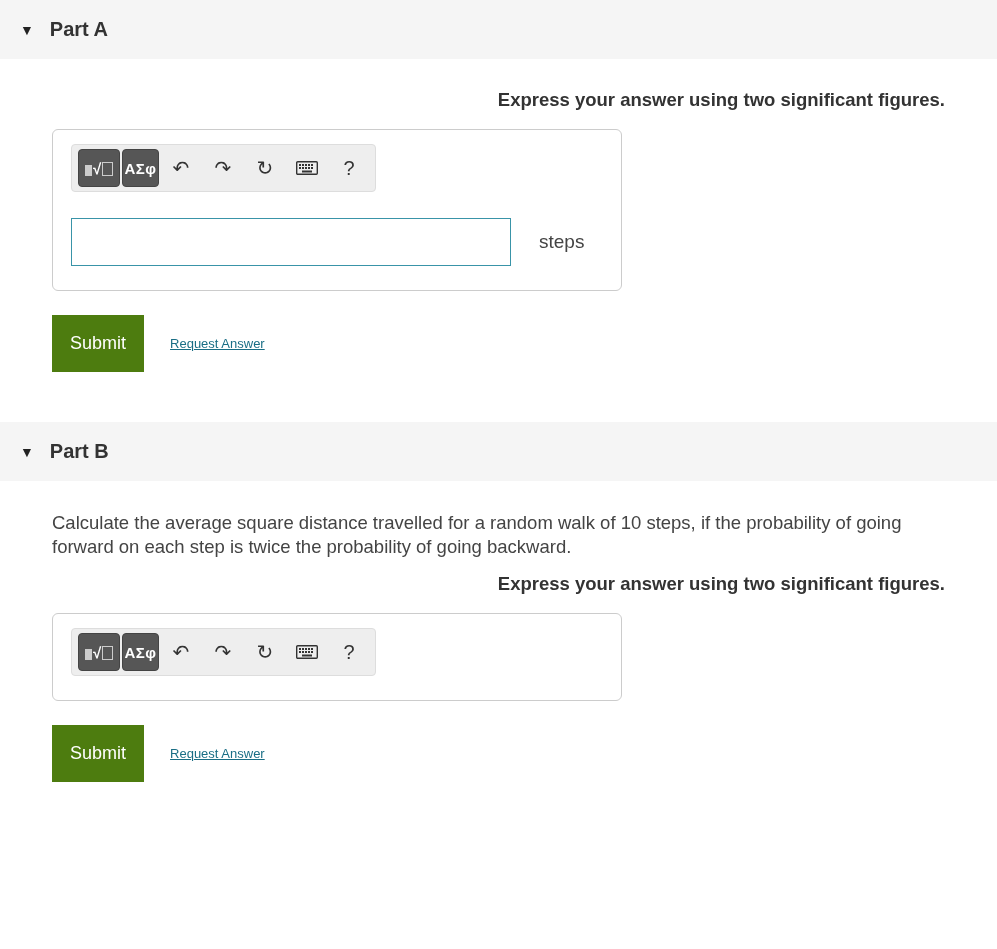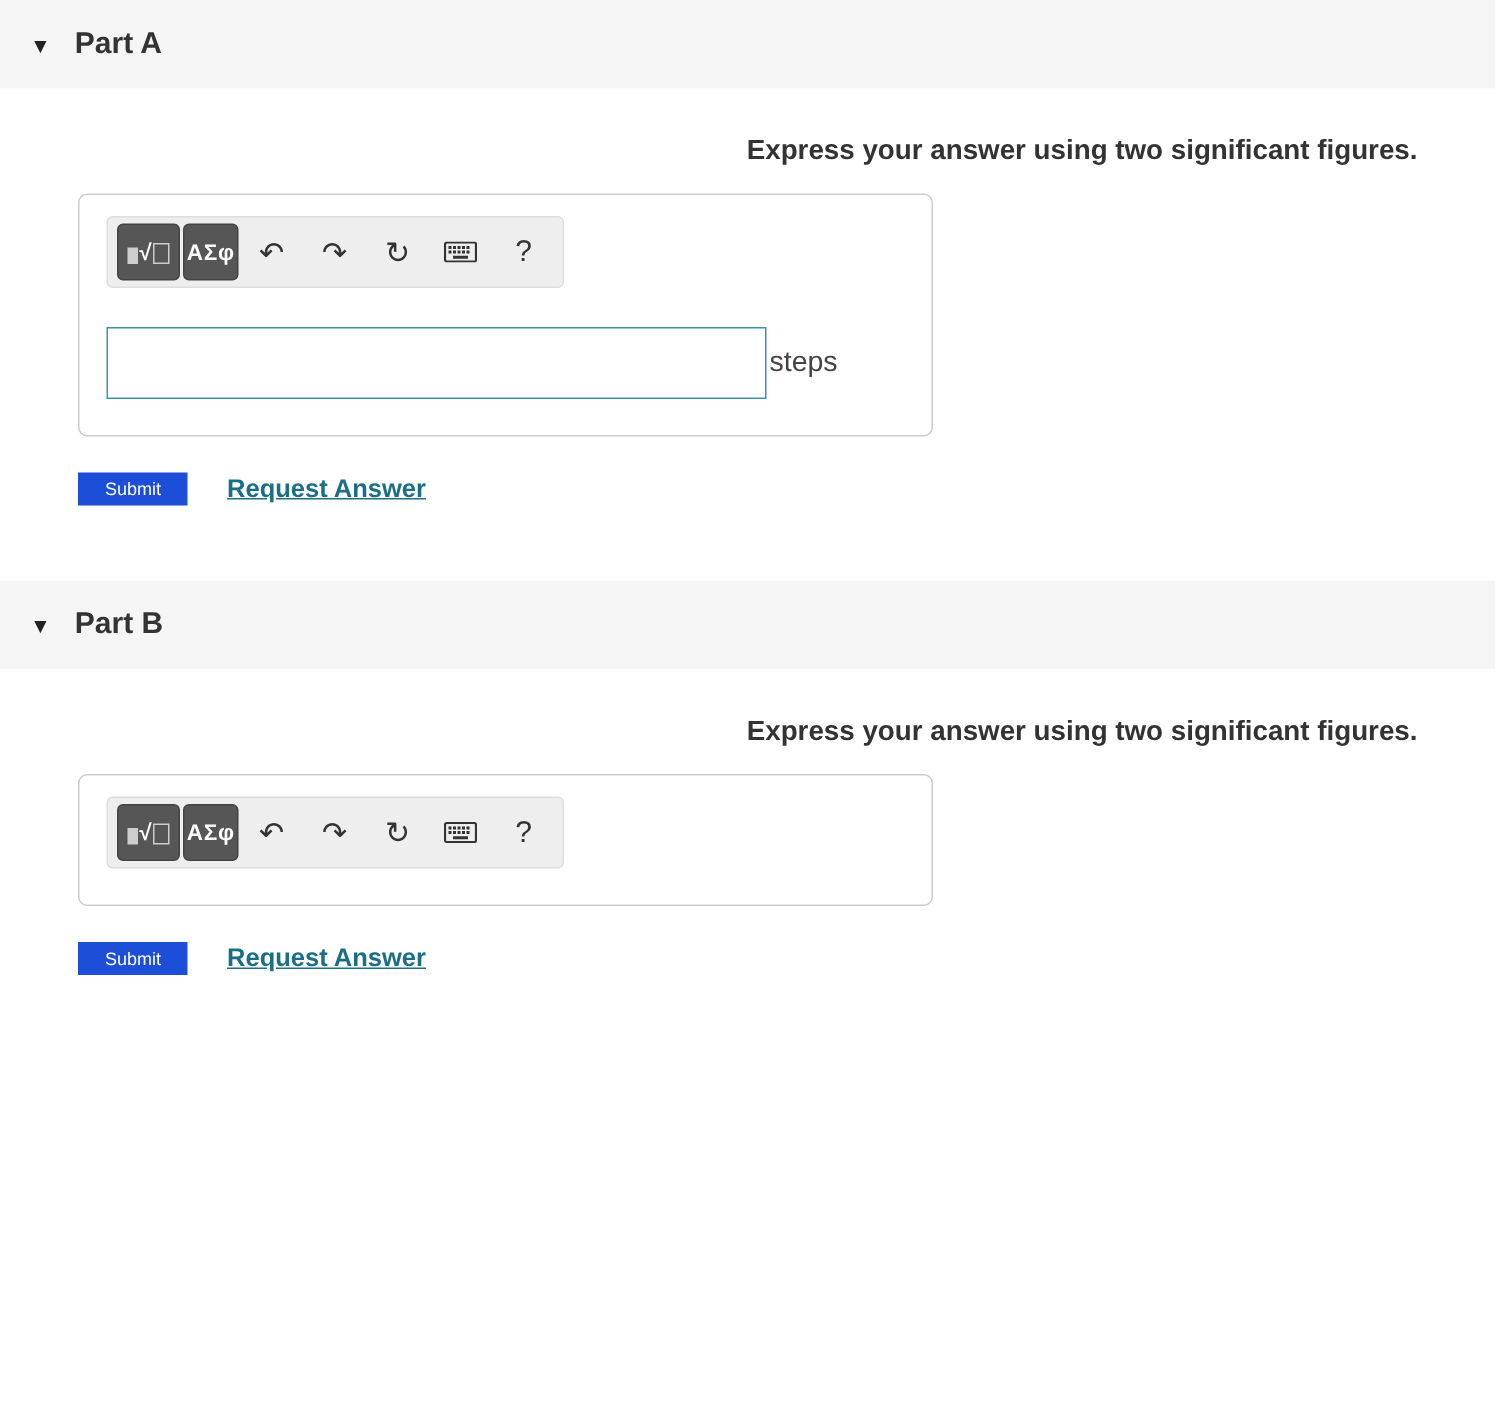--- a/index.html
+++ b/index.html
@@ -78,21 +78,21 @@
     border: 1px solid #444;
     height: 38px;
     box-sizing: border-box;
     font-weight: bold;
   }
   .tbdark.first { width:42px; }
   .tbdark.second { width:37px; font-size:15px; letter-spacing:0.5px; }
   .input-row {
     display: flex;
     align-items: center;
-    gap: 2px;
+    gap: 28px;
     margin-top: 26px;
   }
   .ans-input {
     width: 440px;
     height: 48px;
     border: 1px solid #3994a8;
     font-size: 16px;
     padding: 0 8px;
     box-sizing: border-box;
   }
@@ -100,32 +100,32 @@
     font-size: 19px;
     color: #444;
   }
   .actions {
     margin-top: 24px;
     display: flex;
     align-items: center;
     gap: 26px;
   }
   .submit-btn {
-    background: #1d4ed8;
+    background: #4d7c0f;
     color: #fff;
     border: none;
-    padding: 4px 18px;
-    font-size: 12px;
+    padding: 18px 18px;
+    font-size: 18px;
     cursor: pointer;
   }
   .req-link {
     color: #1a6e85;
-    font-weight: bold;
+    font-weight: normal;
     text-decoration: underline;
-    font-size: 17px;
+    font-size: 13px;
     cursor: pointer;
   }
   
   .rooticon {
     display:flex; align-items:flex-end; gap:1px; position:relative;
   }
   .sq { width:7px; height:11px; background:#ccc; }
   .root { color:#fff; font-size:15px; line-height:1; }
   .box { width:9px; height:12px; border:1.4px solid #ccc; }
 </style>
@@ -190,20 +190,21 @@
     </div>
   </div>
 
   <div style="height:30px"></div>
 
   <div class="part-header">
     <span class="tri">▼</span>
     <span class="part-title">Part B</span>
   </div>
   <div class="content">
+    <p class="prompt">Calculate the average square distance travelled for a random walk of 10 steps, if the probability of going forward on each step is twice the probability of going backward.</p>
     <p class="instr">Express your answer using two significant figures.</p>
 
     <div class="answer-box">
       <div class="toolbar">
         <div class="tbbtn tbdark first">
           <span class="rooticon">
             <span class="sq"></span>
               <span class="root">√</span>
               <span class="box"></span>
           </span>

